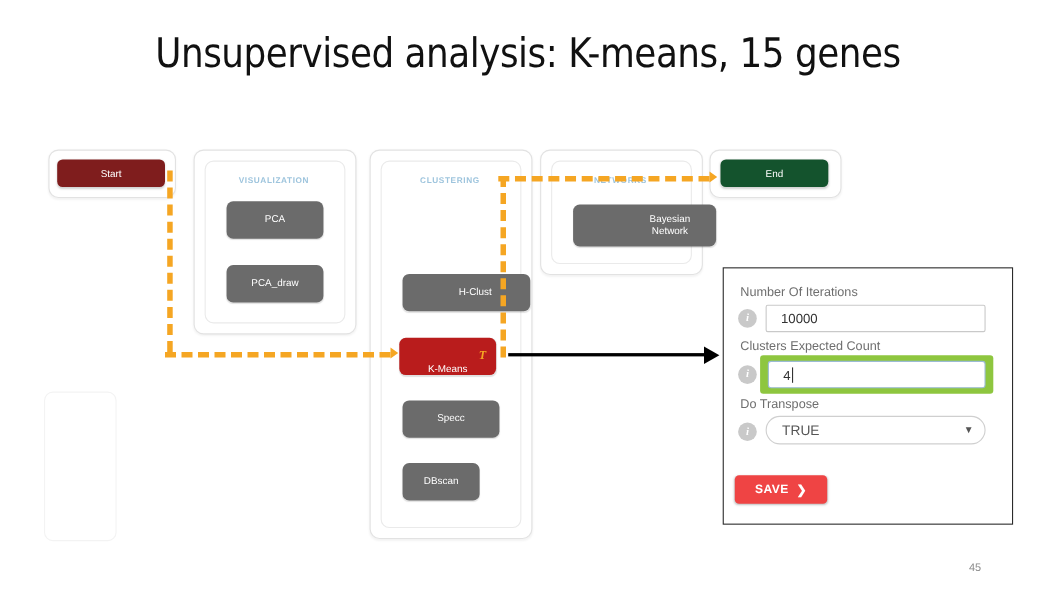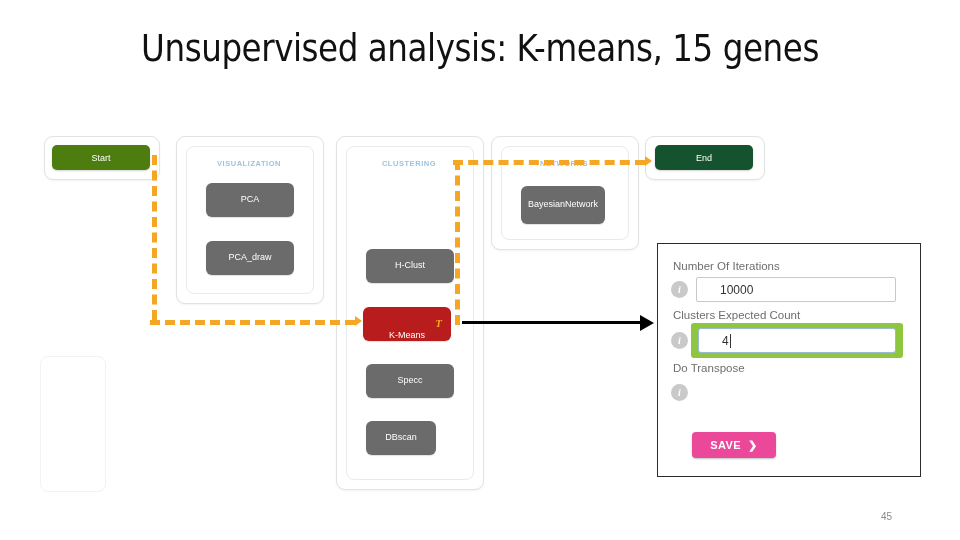--- a/index.html
+++ b/index.html
@@ -42,21 +42,21 @@
   .wf-node .tglyph{
     position:absolute;right:9px;top:50%;transform:translateY(-50%);
     color:#f5a623;font-style:italic;font-weight:700;font-size:11px;
     font-family:"Liberation Serif", serif;
   }
   .wf-term{
     position:absolute;border-radius:5px;color:#fff;font-size:9px;
     display:flex;align-items:center;justify-content:center;
     box-shadow:0 1px 2px rgba(0,0,0,.18);
   }
-  .wf-term.start{background:#4d7c0f;}
+  .wf-term.start{background:#7f1d1d;}
   .wf-term.end{background:#14532d;}
 
   
   .dash-h{position:absolute;height:0;border-top:5px dashed #f5a623;}
   .dash-v{position:absolute;width:0;border-left:5px dashed #f5a623;}
   .arrowhead{position:absolute;width:0;height:0;
     border-top:5px solid transparent;border-bottom:5px solid transparent;
     border-left:7px solid #f5a623;}
 
   
@@ -76,21 +76,21 @@
   .fld-label{position:absolute;font-size:11.5px;color:#6e6e6e;}
   .info-icon{
     position:absolute;width:17px;height:17px;border-radius:50%;background:#c9c9c9;
     color:#fff;font-style:italic;font-weight:700;font-size:10px;
     display:flex;align-items:center;justify-content:center;
     font-family:"Liberation Serif", serif;
   }
   .fld-input{
     position:absolute;background:#fff;border:1px solid #c9c9c9;
     font-size:12px;color:#333;display:flex;align-items:center;
-    padding-left:23px;box-sizing:border-box;
+    padding-left:13px;box-sizing:border-box;
   }
   #iterations-input{border-radius:2px;}
   #clusters-highlight{
     position:absolute;background:#8ec63f;border-radius:3px;
   }
   #clusters-input{
     border:1px solid #9bbbd4;border-radius:3px;background:#fff;
   }
   #clusters-caret{
     display:inline-block;width:1px;height:14px;background:#333;margin-left:1px;
@@ -99,21 +99,21 @@
     position:absolute;background:#fff;border:1px solid #cfcfcf;border-radius:13px;
     font-size:12.5px;color:#555;display:flex;align-items:center;
     padding:0 10px 0 14px;box-sizing:border-box;justify-content:space-between;
   }
   #transpose-caret{font-size:9px;color:#555;}
   .dlg-btn{
     position:absolute;border-radius:4px;color:#fff;font-size:11px;font-weight:700;
     letter-spacing:.4px;display:flex;align-items:center;justify-content:center;
     box-shadow:0 1px 2px rgba(0,0,0,.25);
   }
-  #save-button{background:#ec4899;margin-left:24px;}
+  #save-button{background:#ef4444;}
   #cancel-button{background:#9b9b9b;}
   #save-chevron{font-size:11px;margin-left:7px;font-weight:700;}
 
   #page-number{
     position:absolute;right:68px;bottom:18px;font-size:10px;color:#8a8a8a;
   }
 </style>
 </head>
 <body>
 
@@ -132,32 +132,32 @@
     <div class="wf-panel" style="left:176px;top:136px;width:146px;height:166px;"></div>
     <div class="wf-inner" style="left:186px;top:146px;width:126px;height:146px;"></div>
     <div class="wf-grouplabel" style="left:186px;top:159px;width:126px;">VISUALIZATION</div>
     <div class="wf-node" style="left:206px;top:241px;width:88px;height:34px;">PCA_draw</div>
     <div class="wf-node" style="left:206px;top:183px;width:88px;height:34px;">PCA</div>
 
     <div class="wf-panel" style="left:336px;top:136px;width:146px;height:352px;"></div>
     <div class="wf-inner" style="left:346px;top:146px;width:126px;height:332px;"></div>
     <div class="wf-grouplabel" style="left:346px;top:159px;width:126px;">CLUSTERING</div>
 
-    <div class="wf-node" style="left:366px;top:249px;width:88px;height:34px;">H-Clust</div>
+    <div class="wf-node" style="left:366px;top:249px;width:100px;height:34px;padding-left:16px;">H-Clust</div>
     <div class="wf-node sel" style="left:363px;top:307px;width:88px;height:34px;">
       <span>K-Means</span>
       <span class="tglyph">T</span>
     </div>
     <div class="wf-node" style="left:366px;top:364px;width:88px;height:34px;">Specc</div>
     <div class="wf-node" style="left:366px;top:421px;width:70px;height:34px;">DBscan</div>
 
     <div class="wf-panel" style="left:491px;top:136px;width:146px;height:112px;"></div>
     <div class="wf-inner" style="left:501px;top:146px;width:126px;height:92px;"></div>
     <div class="wf-grouplabel" style="left:501px;top:159px;width:126px;">NETWORKS</div>
-    <div class="wf-node" style="left:521px;top:186px;width:84px;height:38px;flex-direction:row;">
+    <div class="wf-node" style="left:521px;top:186px;width:84px;height:38px;flex-direction:column;padding-left:46px;">
       <span>Bayesian</span>
       <span>Network</span>
     </div>
 
     <div class="wf-panel" style="left:645px;top:136px;width:118px;height:42px;"></div>
     <div class="wf-term end" style="left:655px;top:145px;width:98px;height:25px;">End</div>
 
     <div class="dash-v" style="left:152px;top:155px;height:165px;"></div>
 
     <div class="dash-h" style="left:150px;top:320px;width:205px;"></div>
@@ -181,20 +181,24 @@
     <div class="fld-label" style="left:15px;top:65px;">Clusters Expected Count</div>
     <div id="clusters-highlight" style="left:33px;top:79px;width:212px;height:35px;"></div>
     <div class="info-icon" style="left:13px;top:88px;">i</div>
     <div class="fld-input" id="clusters-input" style="left:40px;top:84px;width:198px;height:25px;">
       <span>4</span>
         <span id="clusters-caret"></span>
     </div>
 
     <div class="fld-label" style="left:15px;top:118px;">Do Transpose</div>
     <div class="info-icon" style="left:13px;top:140px;">i</div>
+    <div id="transpose-select" style="left:38px;top:134px;width:200px;height:26px;">
+      <span>TRUE</span>
+      <span id="transpose-caret">▼</span>
+    </div>
 
     <div class="dlg-btn" id="save-button" style="left:10px;top:188px;width:84px;height:26px;">
       <span>SAVE</span>
       <span id="save-chevron">❯</span>
     </div>
   </div>
 
   <div id="page-number">45</div>
 </div>
 

